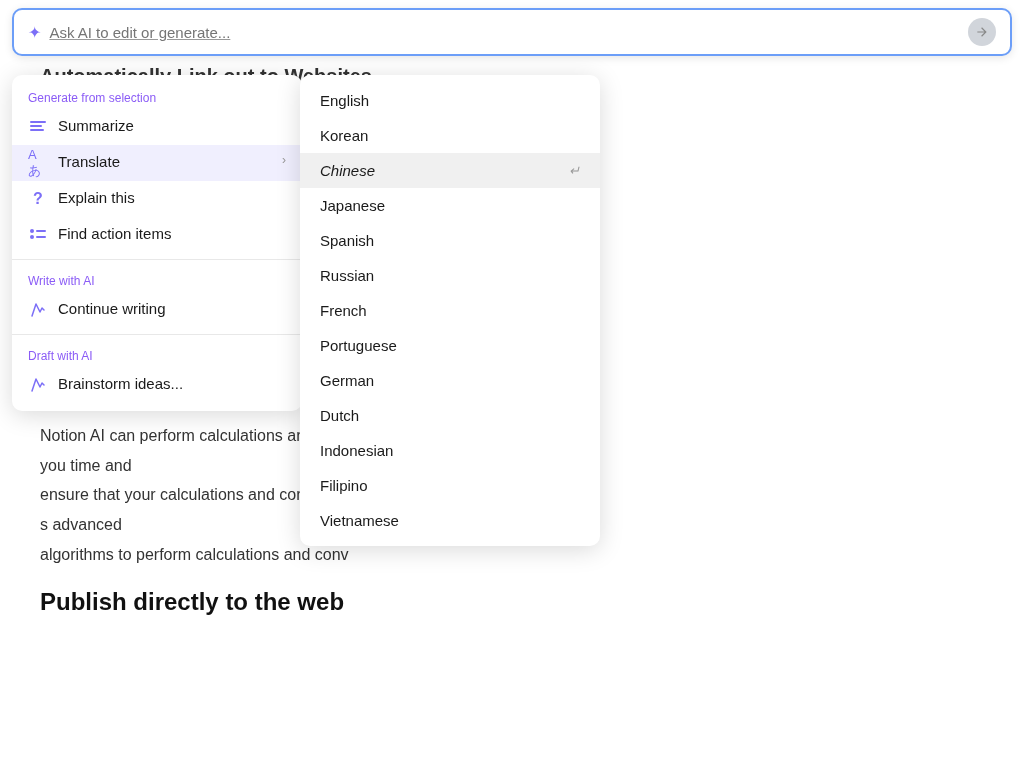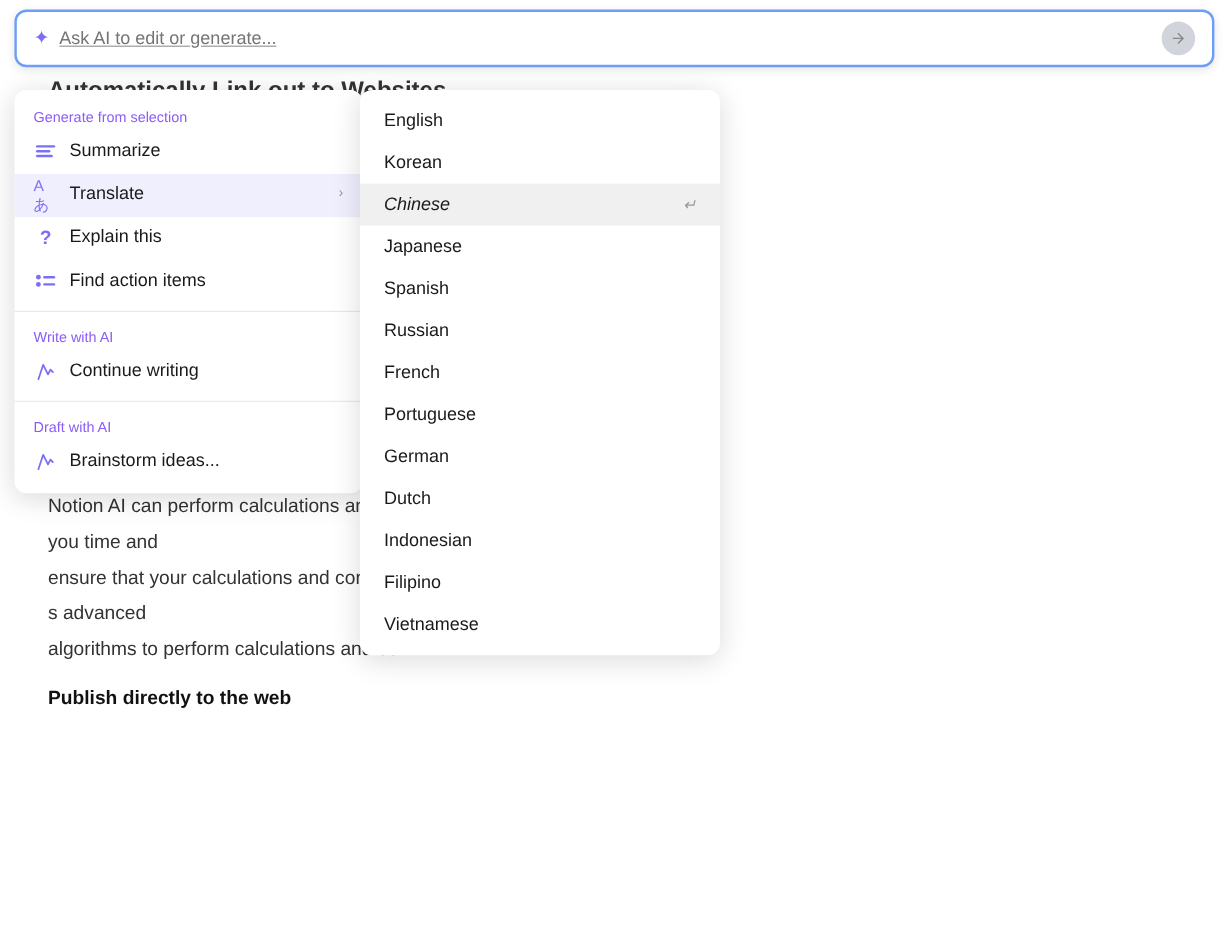--- a/index.html
+++ b/index.html
@@ -17,21 +17,21 @@
       position: absolute;
       top: 0; left: 0;
       width: 100%; height: 100%;
       padding: 60px 40px 40px 40px;
       color: #1a1a1a;
       font-size: 16px;
       line-height: 1.6;
     }
 
     .bg-content h2 {
-      font-size: 16px;
+      font-size: 24px;
       font-weight: 600;
       margin-bottom: 8px;
       color: #111;
     }
 
     .bg-content p {
       margin-bottom: 16px;
       color: #333;
     }
 

